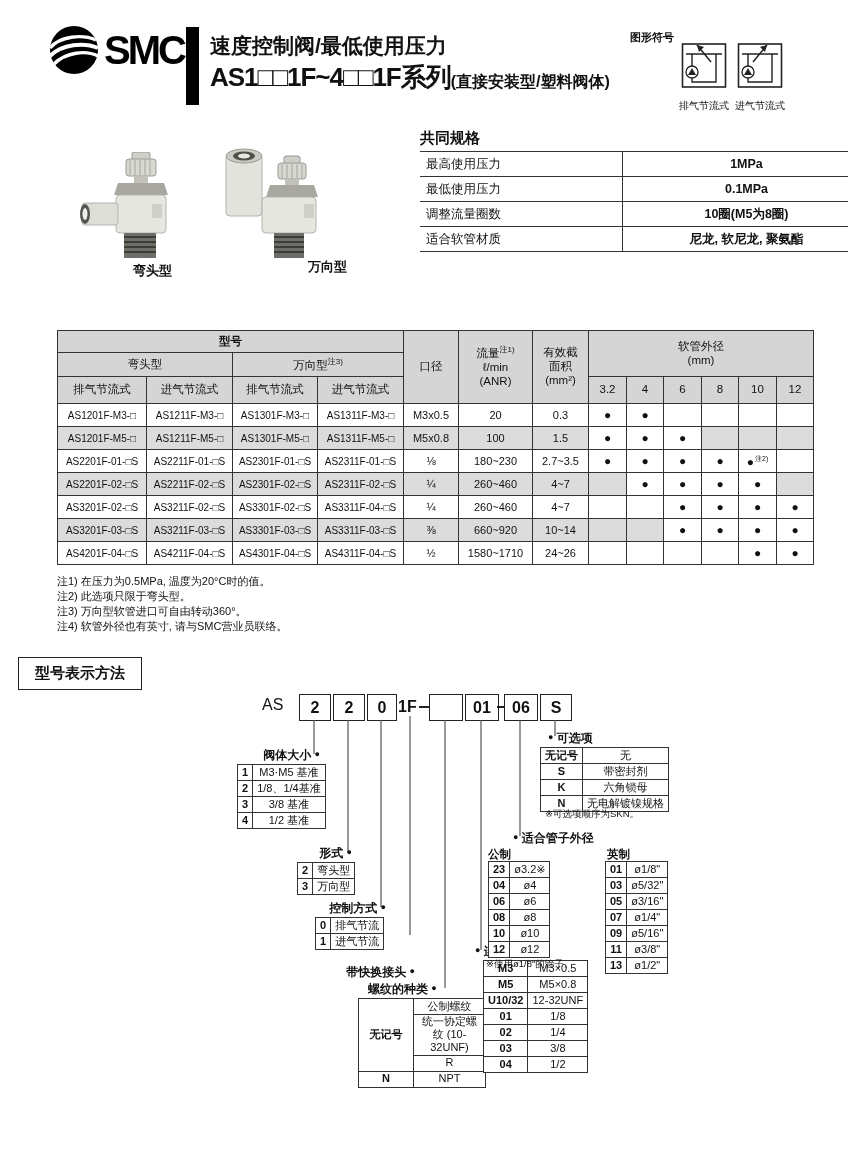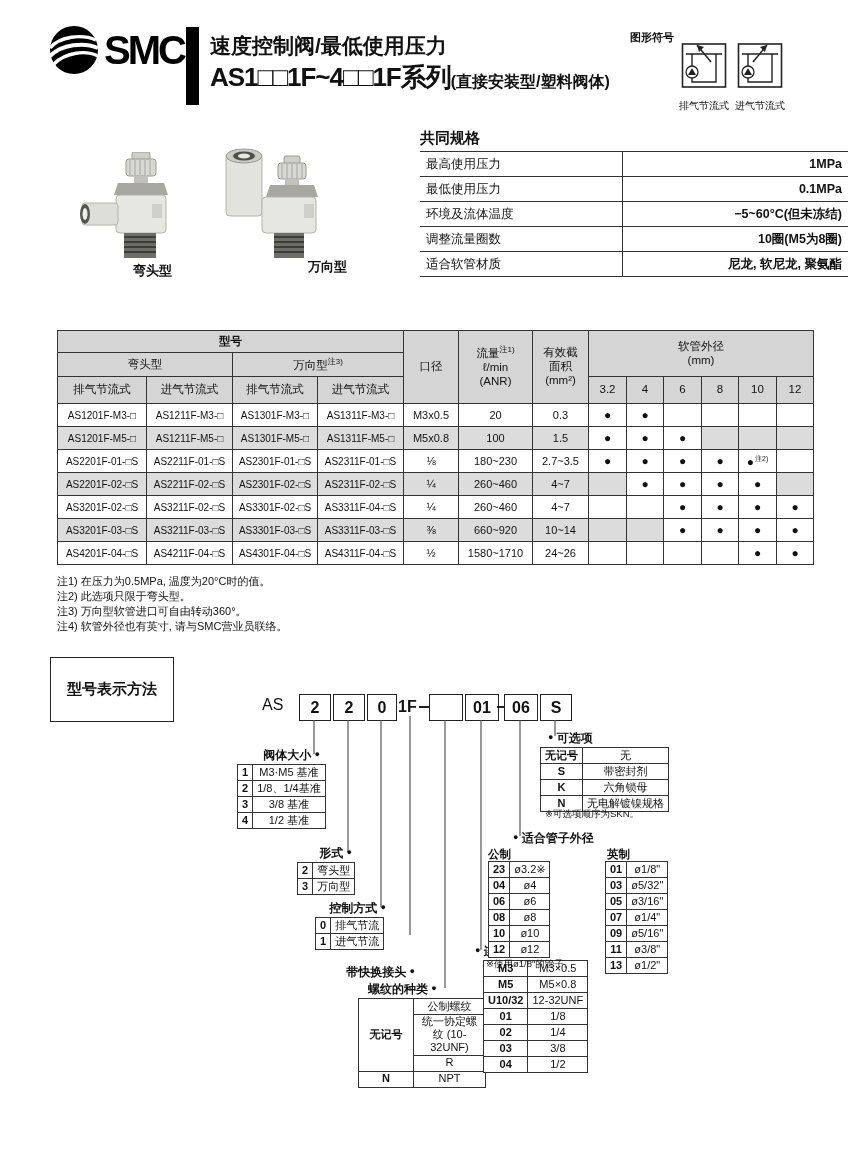--- a/index.html
+++ b/index.html
@@ -21,40 +21,40 @@
 
   
   .photo-cap{font-size:13px;font-weight:bold;}
 
   
   .cs-title{left:420px;top:129px;font-size:15px;font-weight:bold;}
   .cs-table{left:420px;top:151px;border-collapse:collapse;width:428px;font-size:12.5px;}
   .cs-table td{border-bottom:1.4px solid #333;height:22px;padding:1px 6px;}
   .cs-table tr:first-child td{border-top:1.4px solid #333;}
   .cs-table td:first-child{width:190px;text-align:left;border-right:1.2px solid #333;}
-  .cs-table td:last-child{text-align:right;font-weight:bold;padding-left:28px;}
+  .cs-table td:last-child{text-align:center;font-weight:bold;padding-left:28px;}
 
   
   .spec{left:57px;top:330px;border-collapse:collapse;table-layout:fixed;width:756px;
         font-size:11px;border:1.6px solid #222;}
   .spec th{background:#d5d5d5;border:1px solid #333;font-weight:normal;padding:0;line-height:1.2;
            font-size:11.5px;}
   .spec td{border:1px solid #333;text-align:center;padding:0;height:22px;background:#fff;}
   .spec td.model-cell{font-size:10px;}
   .spec tr.shaded td{background:#dcdcdc;}
   .spec tr.shaded td.has-dot{background:#ffffff;}
   .spec .dot{font-size:12px;line-height:1;}
   .spec sup.dot-note{font-size:7px;vertical-align:super;margin-left:1px;}
   .spec sup.h-note{font-size:8px;}
 
   
   .notes{left:57px;top:574px;font-size:11px;line-height:15px;}
 
   
-  .sec-box{left:50px;top:657px;border:1.6px solid #222;padding:22px 16px;font-size:15px;font-weight:bold;}
+  .sec-box{left:18px;top:657px;border:1.6px solid #222;padding:6px 16px;font-size:15px;font-weight:bold;}
   .code-prefix{left:262px;top:696px;font-size:16px;font-weight:normal;}
   .code-box{top:694px;width:30px;height:25px;border:1.4px solid #222;text-align:center;
             font-size:16px;font-weight:bold;line-height:25px;background:#fff;}
   .code-text{left:398px;top:698px;font-size:16px;font-weight:bold;}
   .code-dash{top:706px;height:2px;background:#222;}
   .leaders{left:0;top:0;pointer-events:none;}
 
   .diag-label{font-size:12px;font-weight:bold;white-space:nowrap;}
   .lead-dot{font-size:9px;vertical-align:2px;}
   .mini{border-collapse:collapse;font-size:11px;background:#fff;}
@@ -152,24 +152,20 @@
   <div class="abs cs-title">共同规格</div>
   <table class="abs cs-table">
     <tbody>
         <tr>
           <td class="code-col">最高使用压力</td>
           <td>1MPa</td>
         </tr>
         <tr>
           <td class="code-col">最低使用压力</td>
           <td>0.1MPa</td>
-        </tr>
-        <tr>
-          <td class="code-col">环境及流体温度</td>
-          <td>−5~60°C(但未冻结)</td>
         </tr>
         <tr>
           <td class="code-col">调整流量圈数</td>
           <td>10圈(M5为8圈)</td>
         </tr>
         <tr>
           <td class="code-col">适合软管材质</td>
           <td>尼龙, 软尼龙, 聚氨酯</td>
         </tr>
       </tbody>

